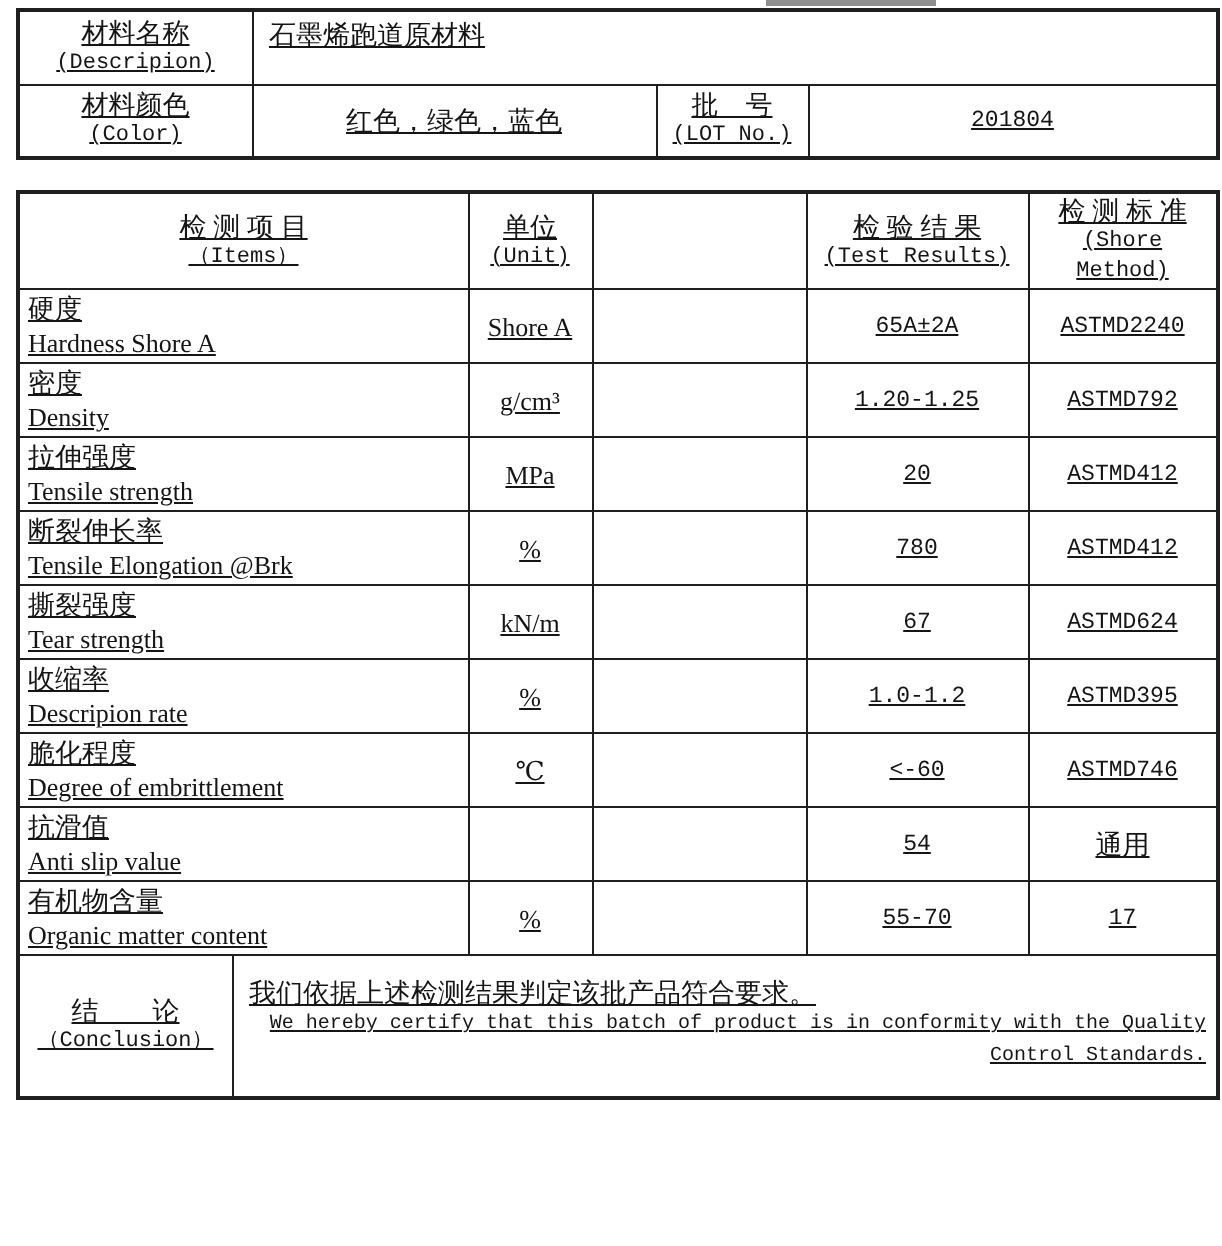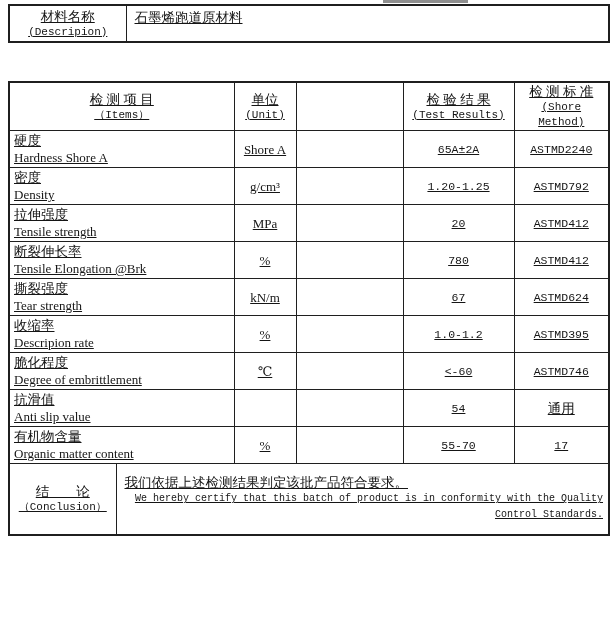--- a/index.html
+++ b/index.html
@@ -24,21 +24,21 @@
     background: #8f8f8f;
   }
   table {
     border-collapse: collapse;
     table-layout: fixed;
     position: absolute;
     left: 8px;
     width: 600px;
   }
   table.info-table { top: 4px; }
-  table.main-table { top: 81px; }
+  table.main-table { top: 95px; }
   td {
     border: 1px solid #1f1f1f;
     padding: 0 4px;
     vertical-align: middle;
     overflow: hidden;
   }
   table { border: 2px solid #1f1f1f; text-decoration: underline; }
   tr { height: 37px; }
   tr.concl-row { height: 71px; }
 
@@ -94,20 +94,36 @@
   <tbody>
       <tr>
     <td class="c">
       <div class="zh">材料名称</div>
       <div class="mono">(Descripion)</div>
     </td>
     <td colspan="3" class="top-left-val">
       <div class="zh">石墨烯跑道原材料</div>
     </td>
   </tr>
+  <tr>
+    <td class="c">
+      <div class="zh">材料颜色</div>
+      <div class="mono">(Color)</div>
+    </td>
+    <td class="c">
+      <div class="zh">红色，绿色，蓝色</div>
+    </td>
+    <td class="c">
+      <div class="zh">批　号</div>
+      <div class="mono">(LOT No.)</div>
+    </td>
+    <td class="c">
+      <div class="mono-val">201804</div>
+    </td>
+  </tr>
 </tbody>
   </table>
 
 <table class="main-table">
   <colgroup>
     <col style="width:107px">
       <col style="width:118px">
       <col style="width:62px">
       <col style="width:107px">
       <col style="width:111px">

